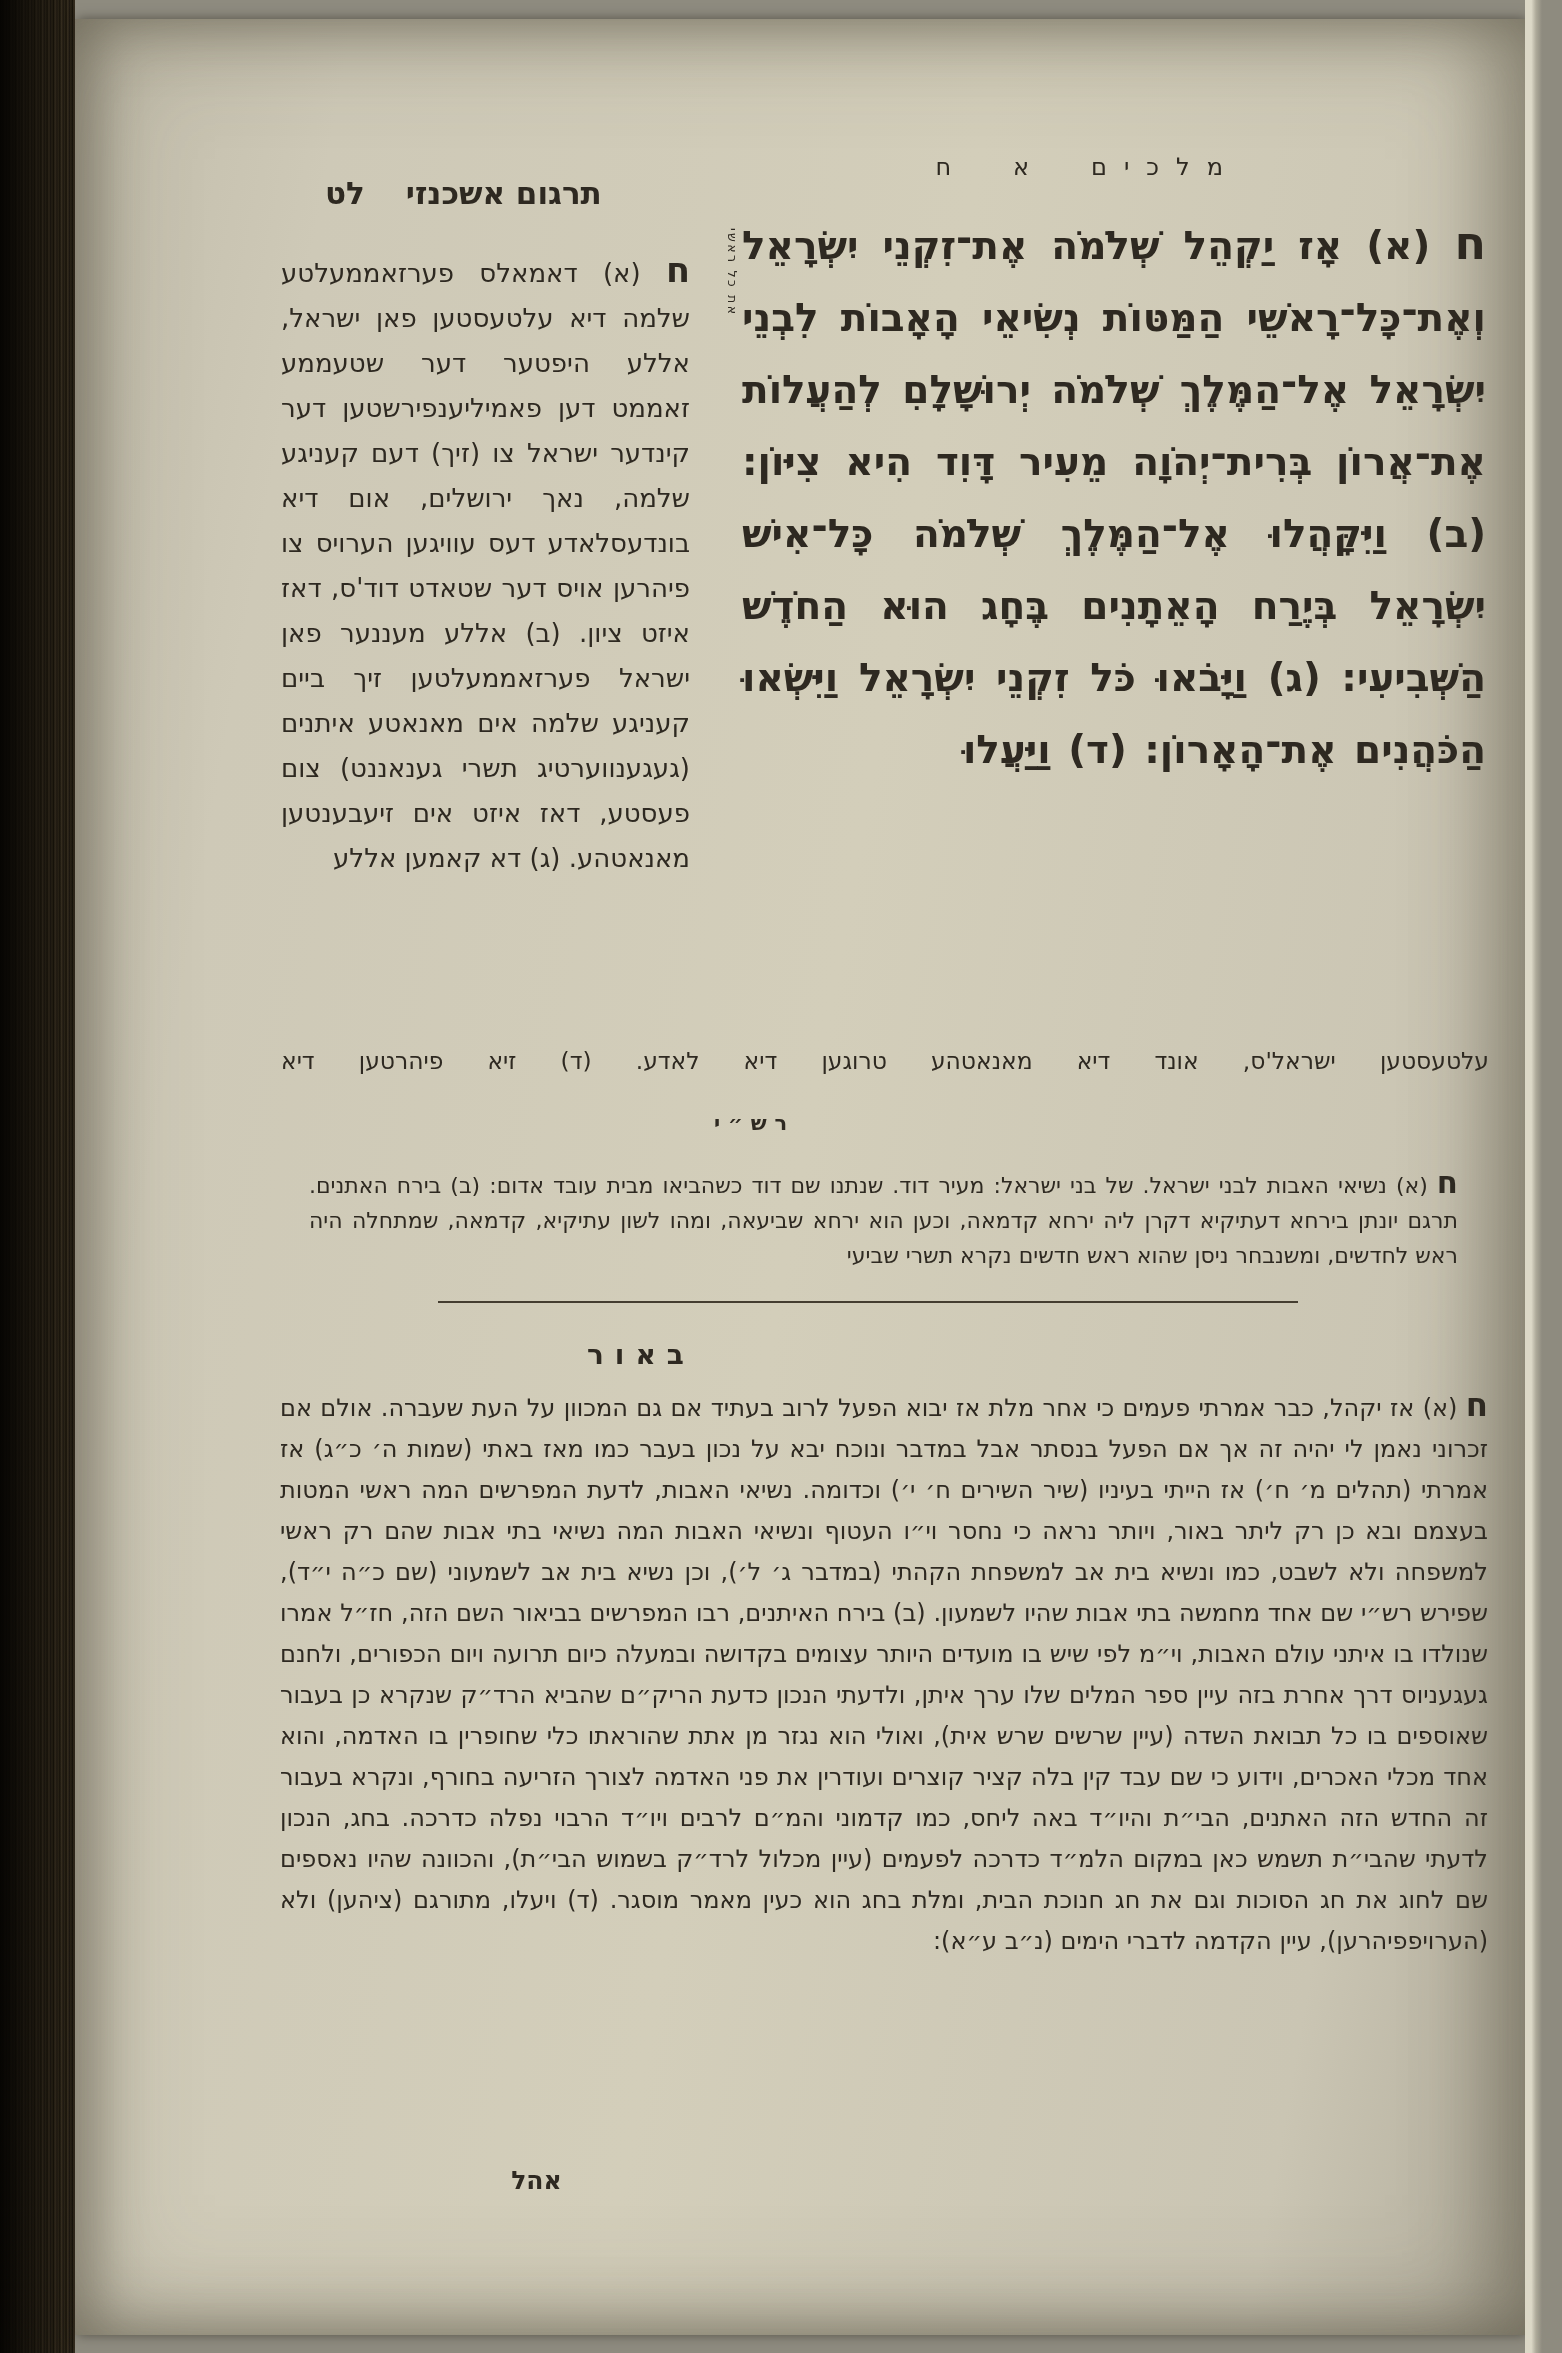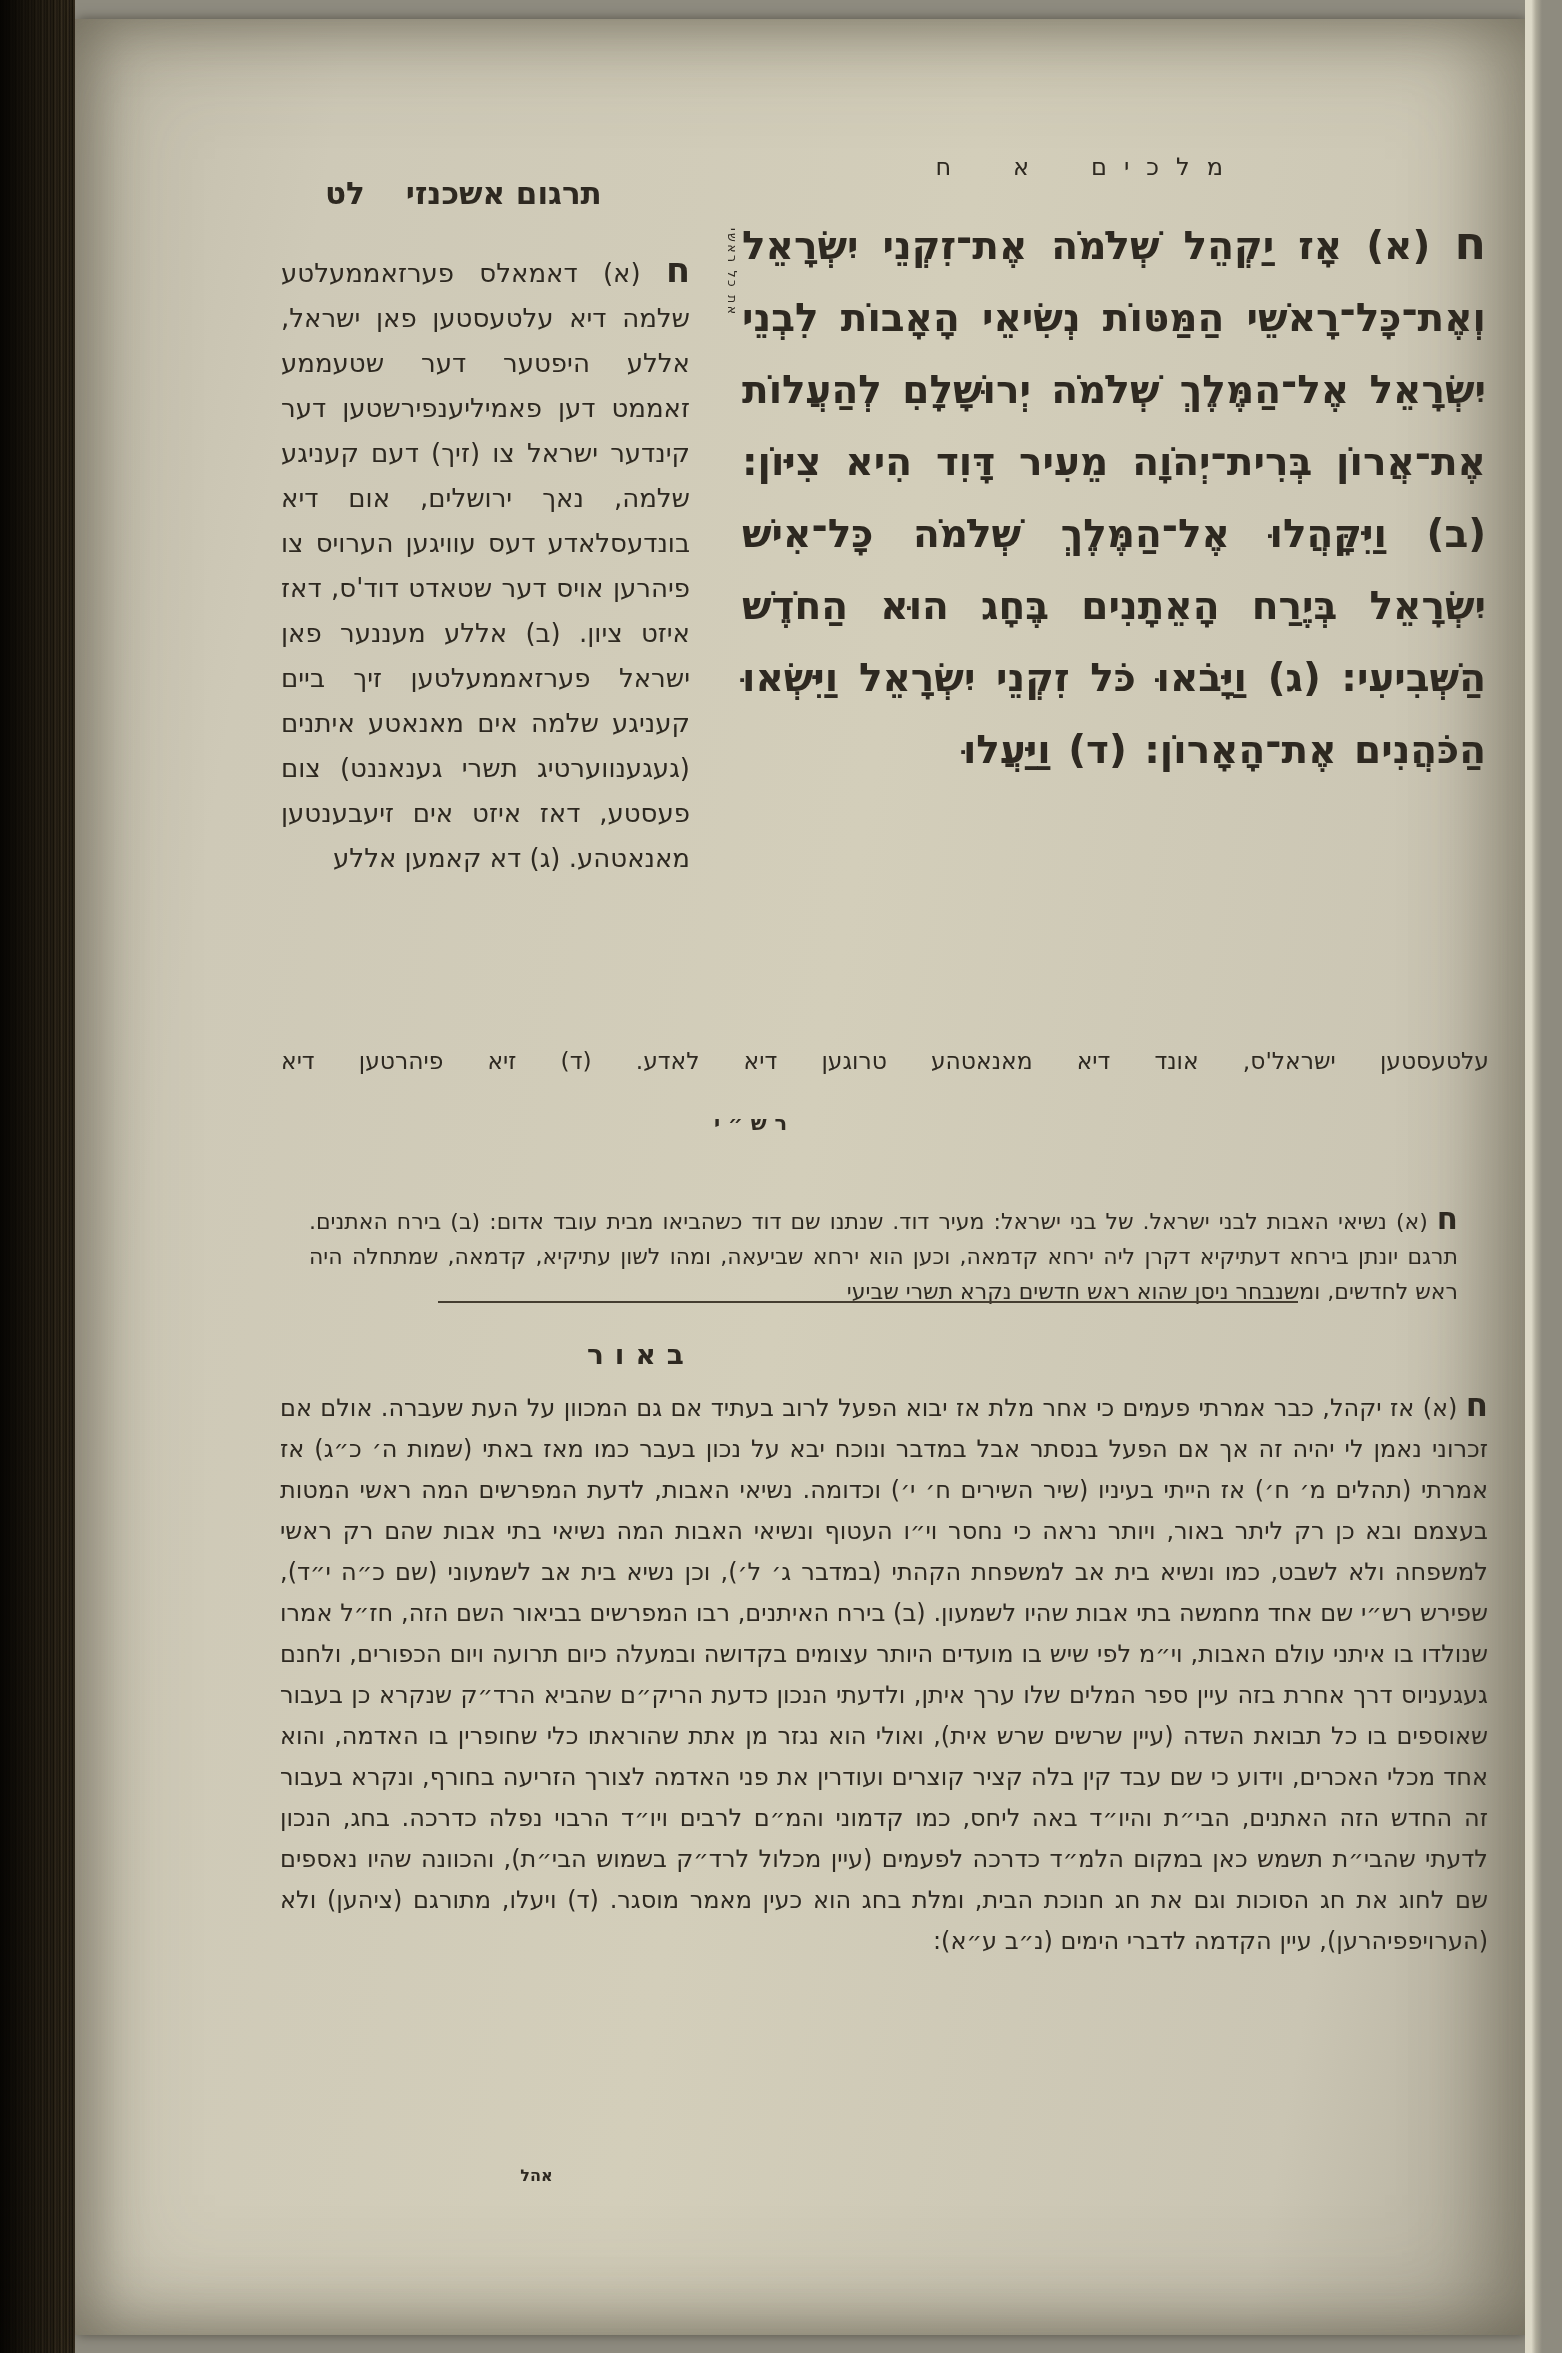--- a/index.html
+++ b/index.html
@@ -73,21 +73,21 @@
   }
 
   .rashi-title {
     left:578px; top:1092px; width:203px; text-align:center;
     direction:rtl; font-size:21px; font-weight:bold; letter-spacing:7.8px;
     color:#261f16;
   }
   .rashi-text {
     left:234px; top:1146px; width:1149px;
     direction:rtl; text-align:justify;
-    font-size:22px; line-height:35px; color:#2e2921;margin-top:36px;
+    font-size:22px; line-height:35px; color:#2e2921;
   }
   .rashi-text::first-letter { font-size:1.4em; font-weight:bold; }
 
   .divider {
     left:363px; top:1282px; width:860px; height:2.3px;
     background:#443d30;
   }
 
   .biur-title {
     left:512px; top:1319px; width:156px; text-align:left;
@@ -96,21 +96,21 @@
   }
   .biur-text {
     left:205px; top:1366px; width:1208px;
     direction:rtl; text-align:justify;
     font-size:24px; line-height:41px; color:#2e2921;
   }
   .biur-text::first-letter { font-size:1.35em; font-weight:bold; }
 
   .catchword {
     left:391px; top:2147px; width:141px; text-align:center;
-    direction:rtl; font-size:16px; font-weight:bold; color:#2a241b;
+    direction:rtl; font-size:25px; font-weight:bold; color:#2a241b;
   }
 </style>
 </head>
 <body>
 
 <div class="scan">
   <div class="spine"></div>
 
   <div class="page">
     <div class="header-book">מלכים א ח</div>

